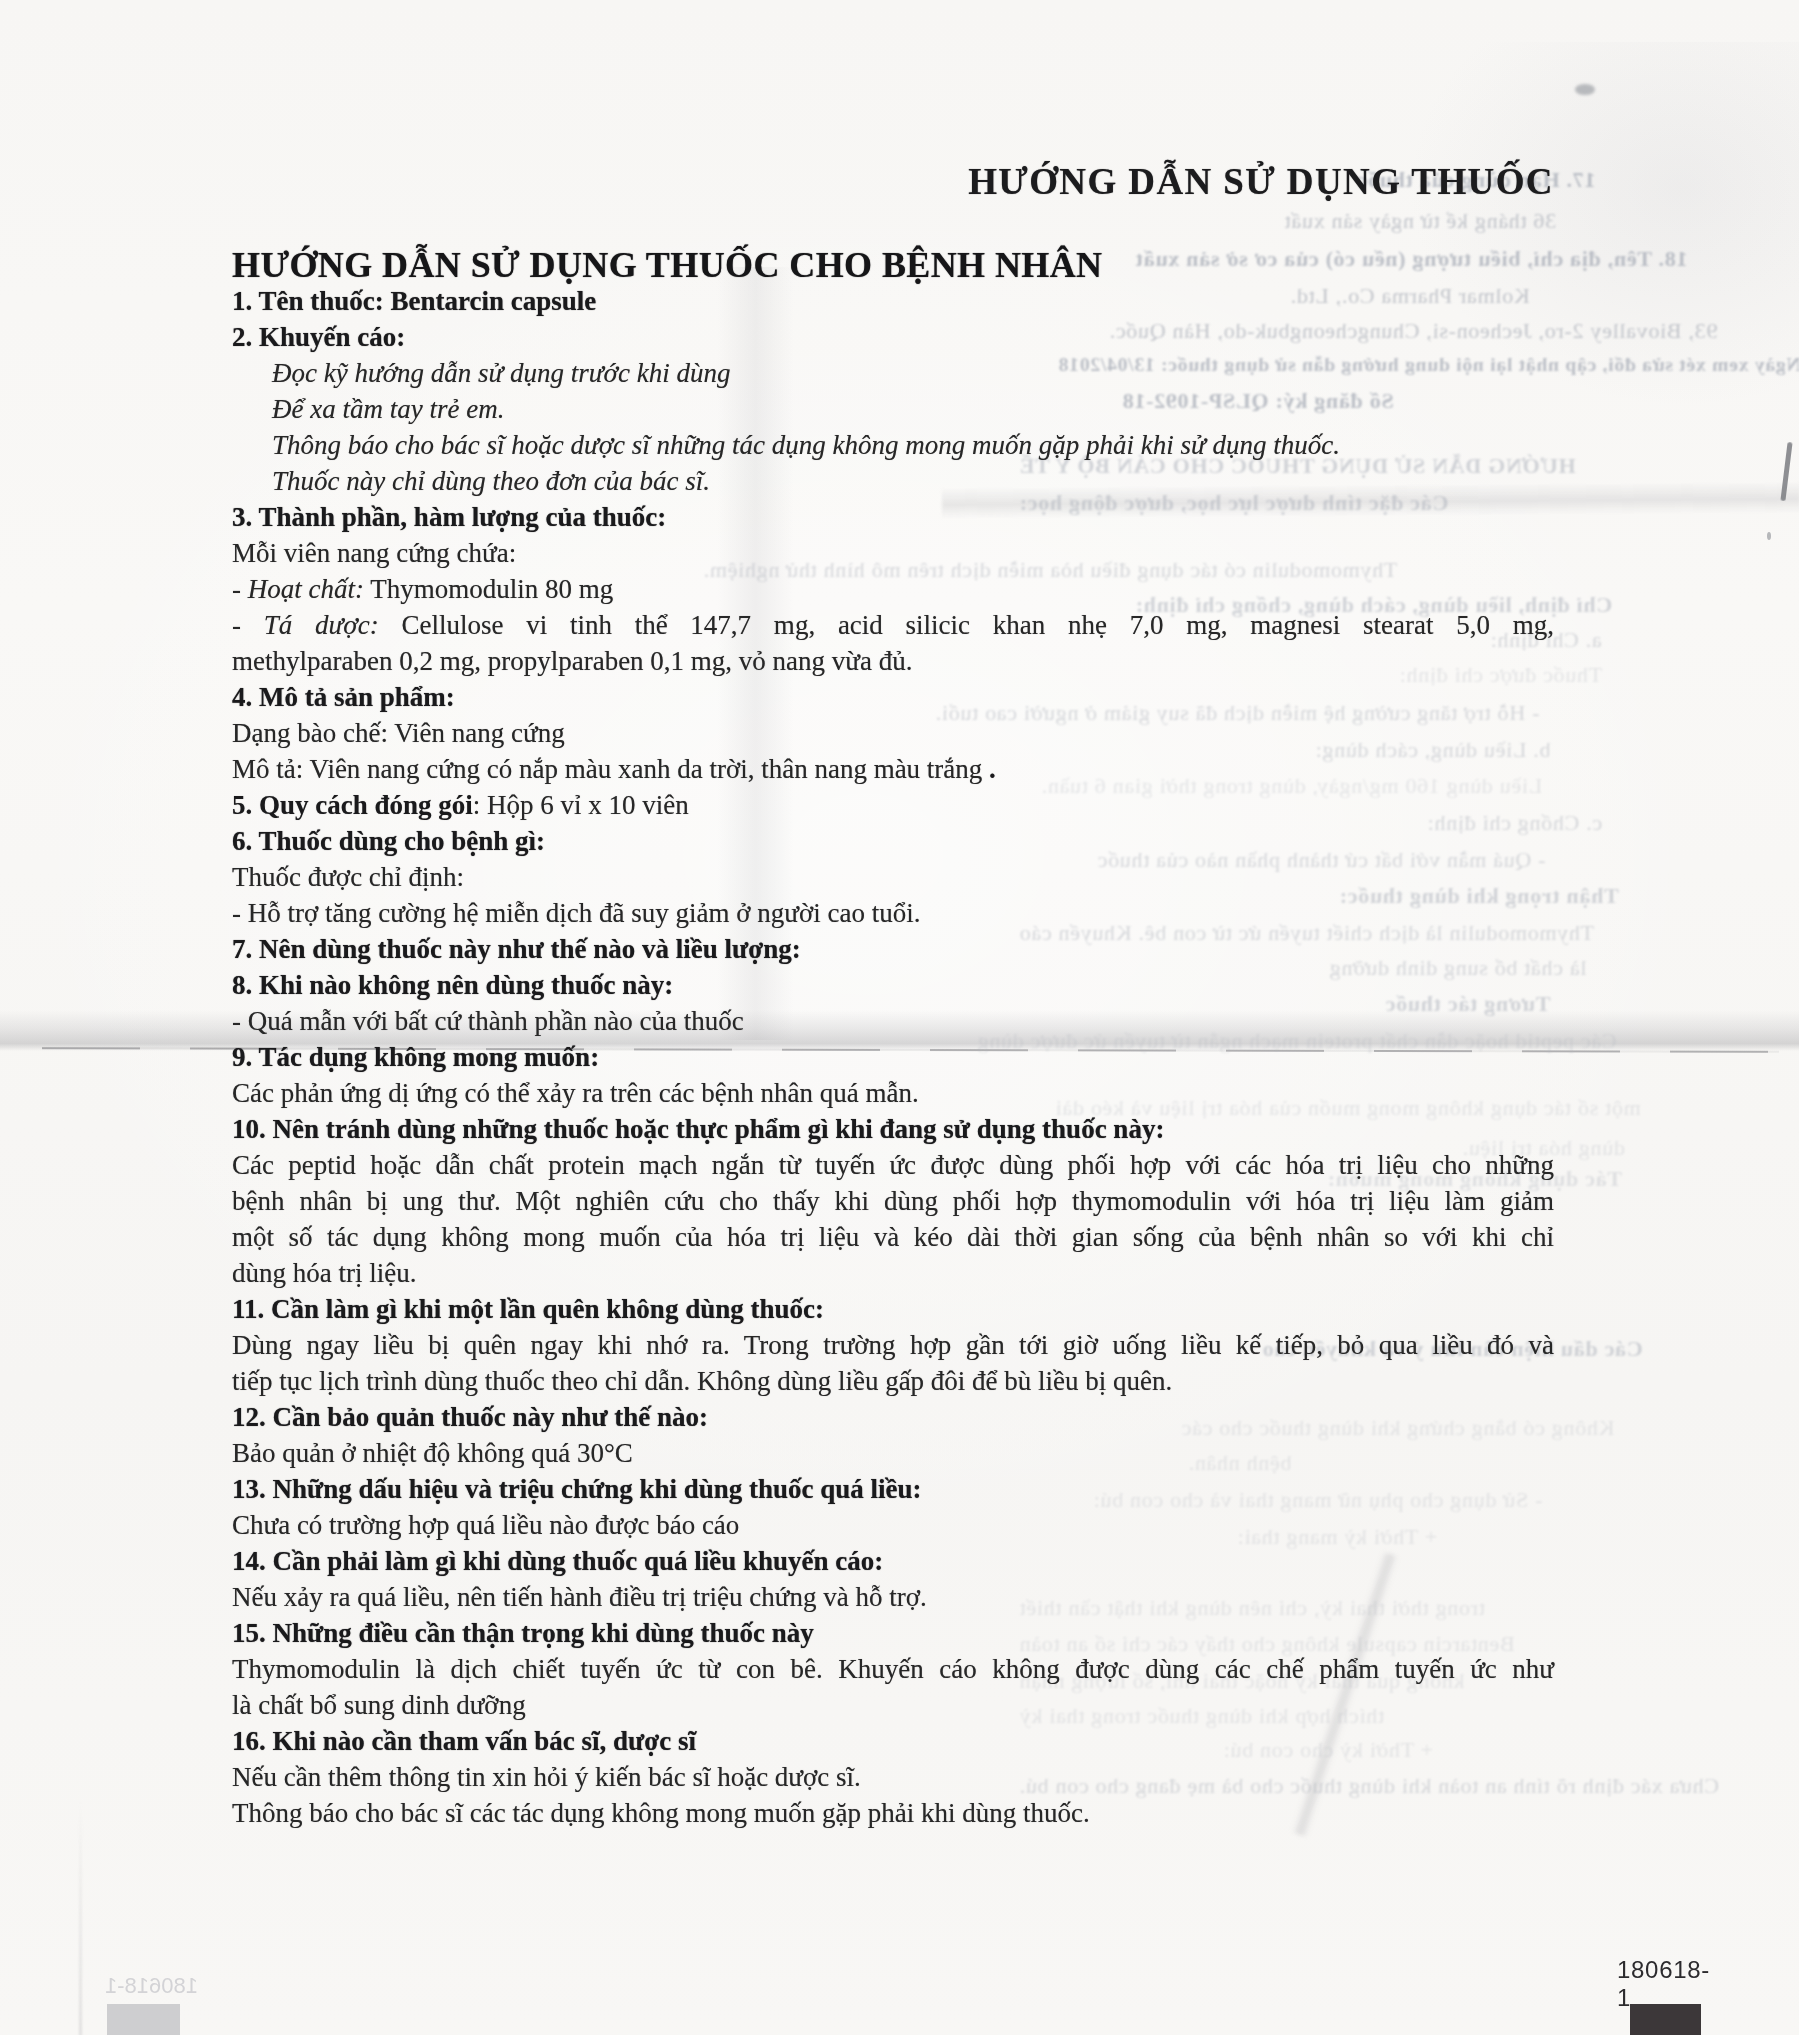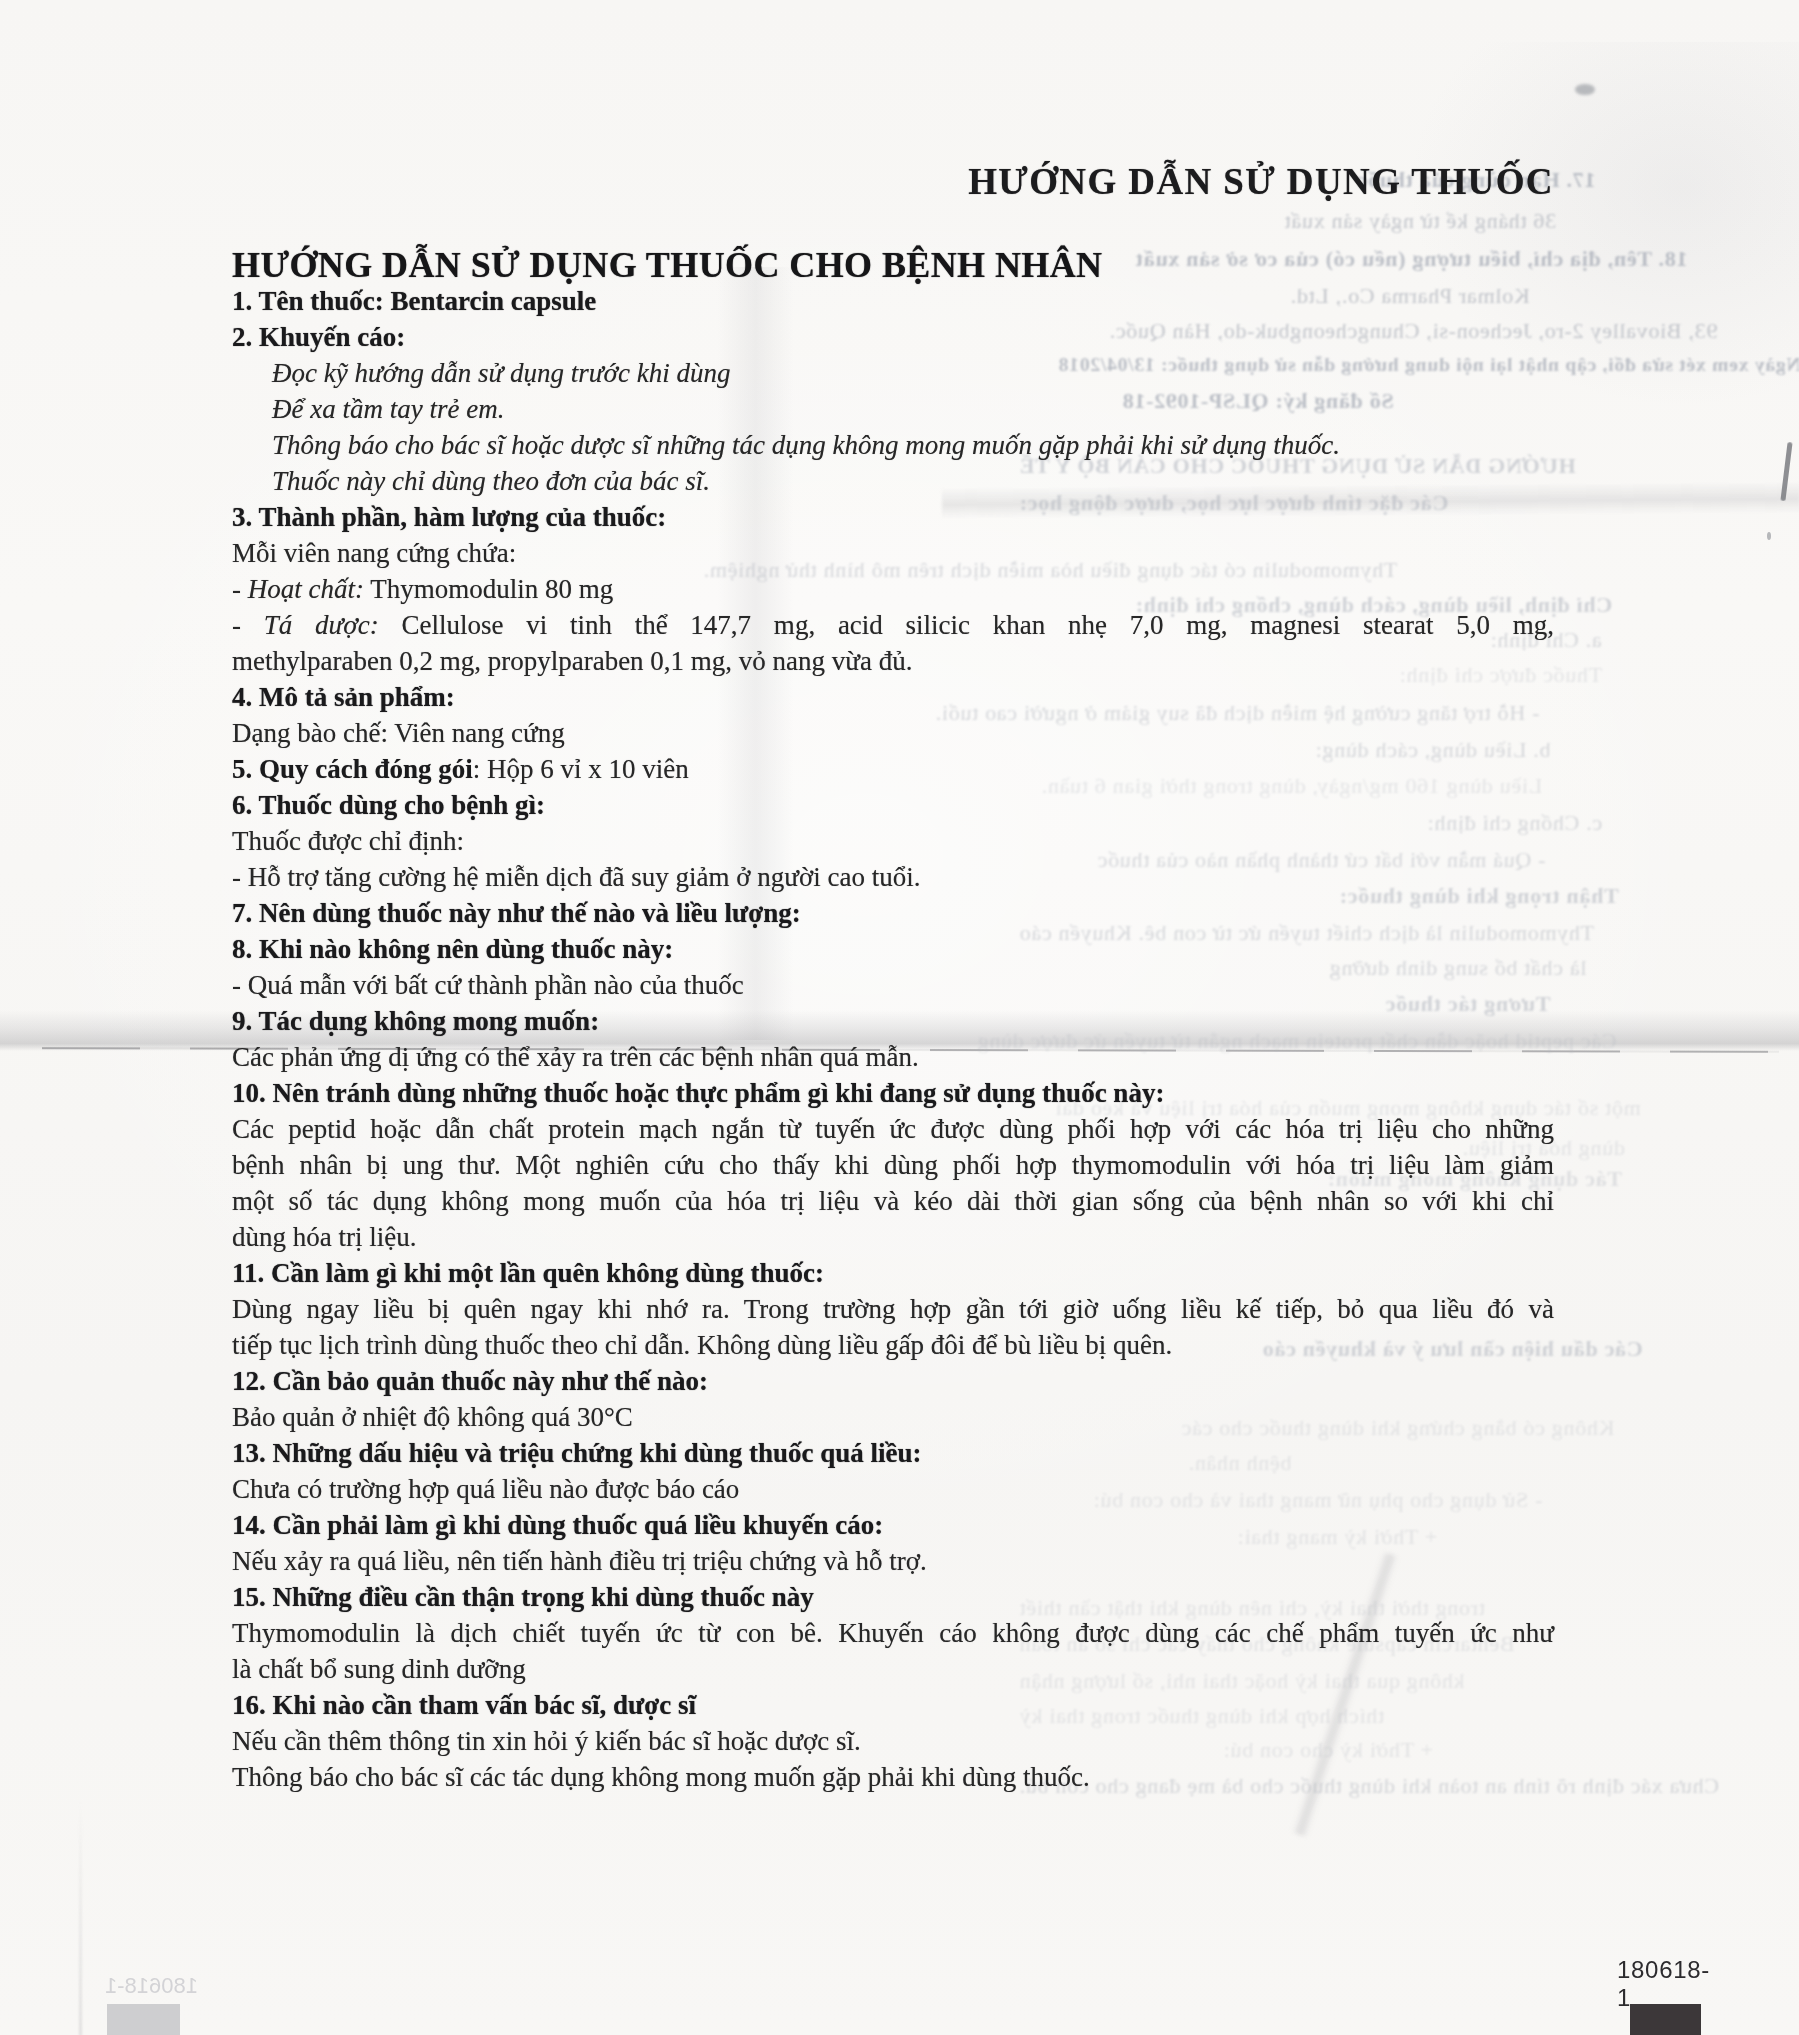--- a/index.html
+++ b/index.html
@@ -129,20 +129,21 @@
       <p class="ln i">Để xa tầm tay trẻ em.</p>
       <p class="ln i">Thông báo cho bác sĩ hoặc dược sĩ những tác dụng không mong muốn gặp phải khi sử dụng thuốc.</p>
       <p class="ln i">Thuốc này chỉ dùng theo đơn của bác sĩ.</p>
       <p class="ln b">3. Thành phần, hàm lượng của thuốc:</p>
       <p class="ln">Mỗi viên nang cứng chứa:</p>
       <p class="ln"><span class="n">- </span><span class="i">Hoạt chất:</span><span class="n"> Thymomodulin 80 mg</span></p>
       <p class="ln just"><span class="n">- </span><span class="i">Tá dược:</span><span class="n"> Cellulose vi tinh thể 147,7 mg, acid silicic khan nhẹ 7,0 mg, magnesi stearat 5,0 mg,</span></p>
       <p class="ln">methylparaben 0,2 mg, propylparaben 0,1 mg, vỏ nang vừa đủ.</p>
       <p class="ln b">4. Mô tả sản phẩm:</p>
       <p class="ln">Dạng bào chế: Viên nang cứng</p>
+      <p class="ln"><span class="n">Mô tả: Viên nang cứng có nắp màu xanh da trời, thân nang màu trắng</span><span class="b"> .</span></p>
       <p class="ln"><span class="b">5. Quy cách đóng gói</span><span class="n">: Hộp 6 vỉ x 10 viên</span></p>
       <p class="ln b">6. Thuốc dùng cho bệnh gì:</p>
       <p class="ln">Thuốc được chỉ định:</p>
       <p class="ln">- Hỗ trợ tăng cường hệ miễn dịch đã suy giảm ở người cao tuổi.</p>
       <p class="ln b">7. Nên dùng thuốc này như thế nào và liều lượng:</p>
       <p class="ln b">8. Khi nào không nên dùng thuốc này:</p>
       <p class="ln">- Quá mẫn với bất cứ thành phần nào của thuốc</p>
       <p class="ln b">9. Tác dụng không mong muốn:</p>
       <p class="ln">Các phản ứng dị ứng có thể xảy ra trên các bệnh nhân quá mẫn.</p>
       <p class="ln b">10. Nên tránh dùng những thuốc hoặc thực phẩm gì khi đang sử dụng thuốc này:</p>

